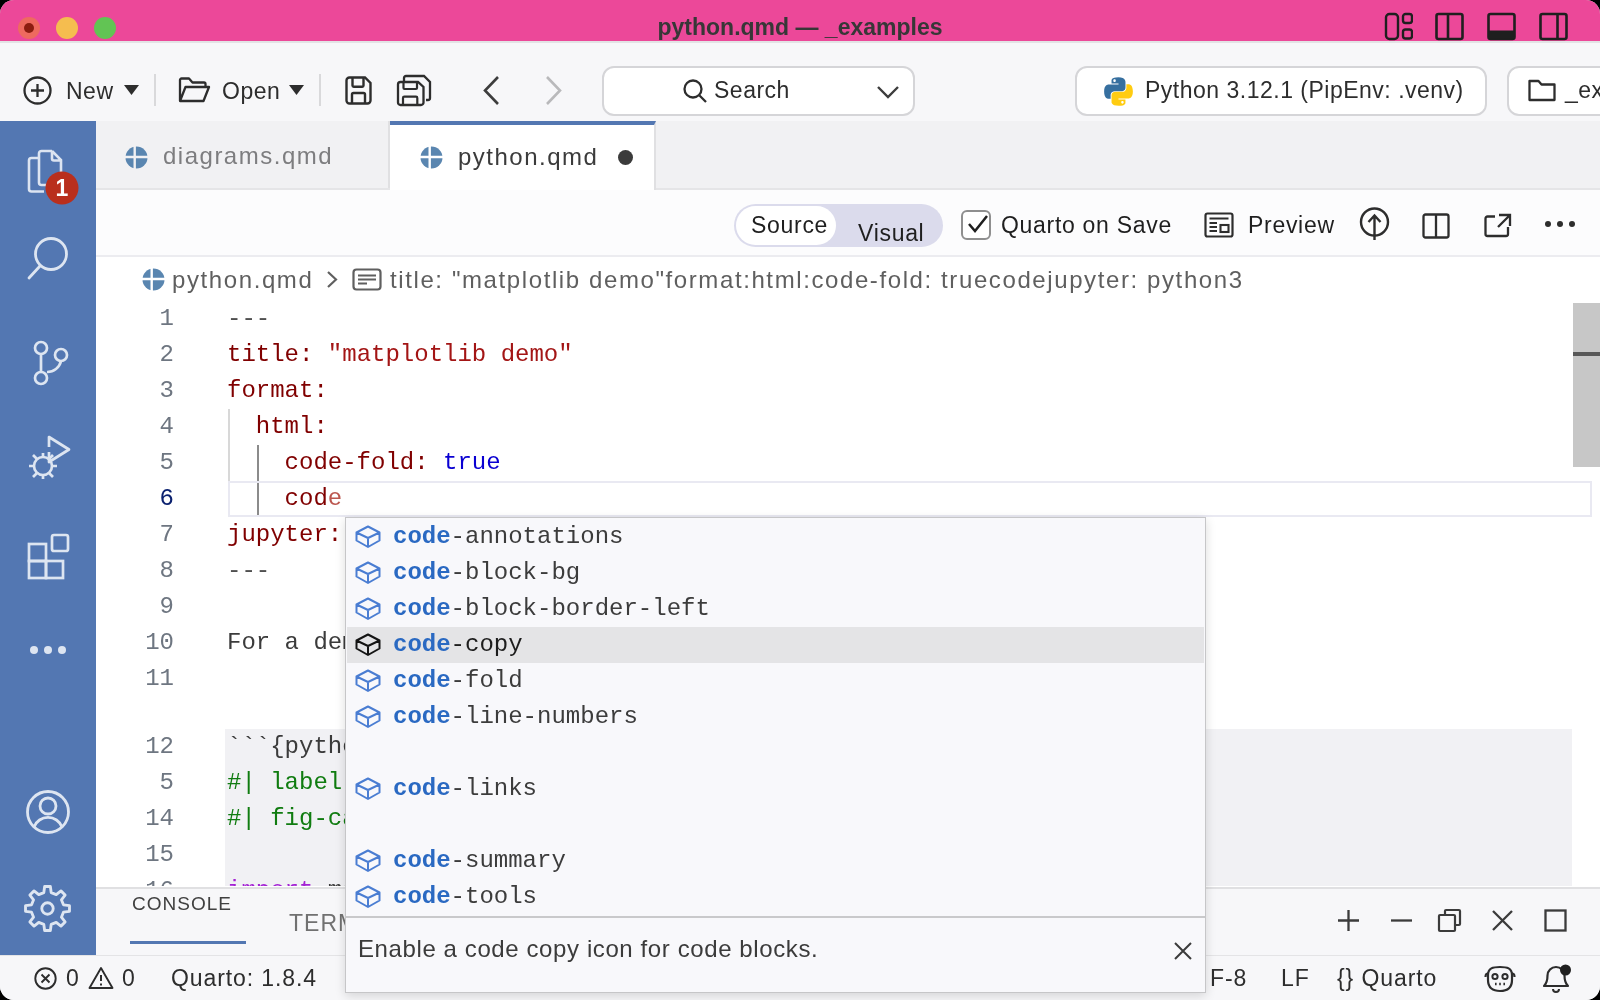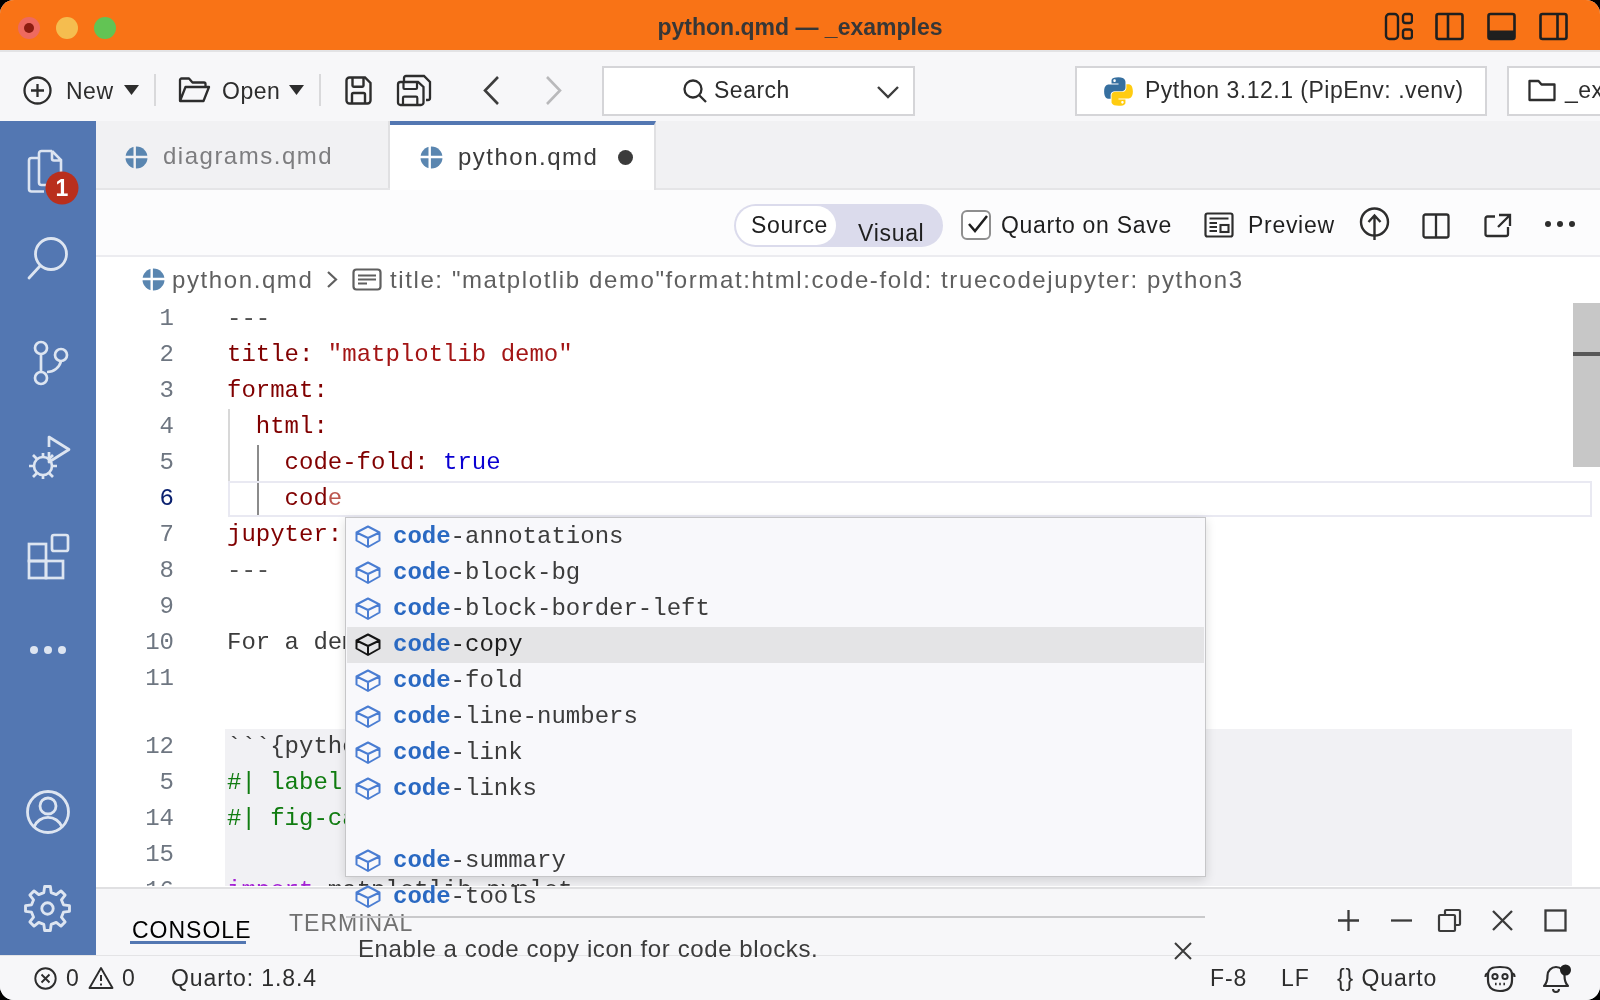--- a/index.html
+++ b/index.html
@@ -1,27 +1,27 @@
 <!DOCTYPE html>
 <html><head><meta charset="utf-8"><style>
 *{margin:0;padding:0;box-sizing:border-box}
 html,body{width:1600px;height:1000px;background:#000;overflow:hidden}
 body{font-family:"Liberation Sans",sans-serif;-webkit-font-smoothing:antialiased}
 .win{position:absolute;left:0;top:0;width:1600px;height:1000px;border-radius:14px;overflow:hidden;background:#f7f7f9}
 .abs{position:absolute}
 svg{display:block}
 
-.titlebar{position:absolute;left:0;top:0;width:1600px;height:52px;background:#f97316;border-bottom:2px solid #e3e3e5}
+.titlebar{position:absolute;left:0;top:0;width:1600px;height:43px;background:#ec4899;border-bottom:2px solid #e3e3e5}
 .tl{position:absolute;top:17px;width:22px;height:22px;border-radius:50%}
 .title{position:absolute;top:14px;left:0;width:1600px;text-align:center;font-size:23px;font-weight:700;color:#373737}
 
 .toolbar{position:absolute;left:0;top:58px;width:1600px;height:63px;background:#f7f7f9}
 .tbtxt{position:absolute;font-size:23px;letter-spacing:0.5px;color:#2d2d2d}
 .sep{position:absolute;top:16px;width:2px;height:32px;background:#d9d9db}
-.inputbox{position:absolute;top:8px;height:50px;background:#fff;border:2px solid #d5d5d8;border-radius:0}
+.inputbox{position:absolute;top:8px;height:50px;background:#fff;border:2px solid #d5d5d8;border-radius:12px}
 
 .activity{position:absolute;left:0;top:121px;width:96px;height:834px;background:#5377b2}
 
 .tabstrip{position:absolute;left:96px;top:121px;width:1504px;height:69px;background:#f1f1f3;border-bottom:2px solid #e5e5e7}
 .tab1{position:absolute;left:0;top:0;width:294px;height:67px;background:#f1f1f3;border-right:2px solid #e0e0e2}
 .tab2{position:absolute;left:294px;top:0;width:266px;height:69px;background:#fff;border-top:4px solid #5377b2;border-right:2px solid #e0e0e2}
 .tabtxt{position:absolute;font-size:24px;letter-spacing:1.5px}
 
 .edbar{position:absolute;left:96px;top:190px;width:1504px;height:67px;background:#fcfcfd;border-bottom:2px solid #ececf0}
 .pill{position:absolute;left:638px;top:14px;width:209px;height:43px;background:#dbdbec;border-radius:22px}
@@ -34,21 +34,21 @@
 .codewrap{position:absolute;left:0;top:44px;width:1504px;height:585px;overflow:hidden}
 .ln{position:absolute;left:0;width:78px;text-align:right;font-family:"Liberation Mono",monospace;font-size:24px;line-height:36px;color:#6e7681}
 .cl{position:absolute;left:131px;font-family:"Liberation Mono",monospace;font-size:24px;line-height:36px;white-space:pre;color:#3b3b3b}
 .k{color:#800000}.s{color:#a31515}.b{color:#0a00d2}.g{color:#107c10}.pp{color:#a423d4}
 
 .panel{position:absolute;left:96px;top:889px;width:1504px;height:66px;background:#f7f7f9}
 
 .status{position:absolute;left:0;top:955px;width:1600px;height:45px;background:#f7f7f9;border-top:1px solid #e4e4e6}
 .sttxt{position:absolute;top:9px;font-size:23px;letter-spacing:0.9px;color:#2d2d2d}
 
-.suggest{position:absolute;left:345px;top:517px;width:861px;height:360px;background:#f8f8fb;border:1px solid #c6c6c8;box-shadow:0 3px 10px rgba(0,0,0,.14)}
+.suggest{position:absolute;left:345px;top:517px;width:861px;height:476px;background:#f8f8fb;border:1px solid #c6c6c8;box-shadow:0 3px 10px rgba(0,0,0,.14)}
 .srow{position:absolute;left:1px;width:857px;height:36px;font-family:"Liberation Mono",monospace;font-size:24px;line-height:36px;white-space:pre;color:#3c3c3c}
 .srow b{color:#2a69c2}
 .srow{padding-left:46px}
 .sicon{position:absolute;left:8px;top:5px}
 </style></head><body>
 <div class="win">
 
 <div class="titlebar">
  <div class="tl" style="left:18px;background:#ee6a5f"></div>
  <div class="abs" style="left:24px;top:23px;width:10px;height:10px;border-radius:50%;background:#8c1d10"></div>
@@ -291,21 +291,21 @@
   <div class="cl" style="top:464px"><span class="g">#| label: fig-polar</span></div>
   <div class="cl" style="top:500px"><span class="g">#| fig-cap: "A line plot on a polar axis"</span></div>
   <div class="cl" style="top:572px"><span class="pp">import</span><span> matplotlib.pyplot</span></div>
 
   <div class="abs" style="left:1477px;top:2px;width:27px;height:164px;background:#c7c7c7"></div>
   <div class="abs" style="left:1477px;top:51px;width:27px;height:4px;background:#585858"></div>
  </div>
 </div>
 
 <div class="panel" id="panel">
- <span class="abs" style="left:36px;top:28px;font-size:23px;letter-spacing:1px;color:#000000">CONSOLE</span>
+ <span class="abs" style="left:36px;top:4px;font-size:19px;letter-spacing:1px;color:#404040">CONSOLE</span>
  <div class="abs" style="left:34px;top:52px;width:116px;height:3px;background:#5377b2"></div>
  <span class="abs" style="left:193px;top:21px;font-size:23px;letter-spacing:1px;color:#717171">TERMINAL</span>
  <svg class="abs" style="left:1240px;top:19px" width="25" height="25" viewBox="0 0 25 25">
         <path d="M12.5 2 V23 M2 12.5 H23" stroke="#3b3b3b" stroke-width="2.3"></path>
       </svg>
  <svg class="abs" style="left:1293px;top:19px" width="25" height="25" viewBox="0 0 25 25">
         <path d="M2 12.5 H23" stroke="#3b3b3b" stroke-width="2.3"></path>
       </svg>
  <svg class="abs" style="left:1341px;top:19px" width="25" height="25" viewBox="0 0 25 25">
         <path d="M8 6 V3 a1 1 0 0 1 1-1 H22 a1 1 0 0 1 1 1 V16 a1 1 0 0 1-1 1 H19" fill="none" stroke="#3b3b3b" stroke-width="2.2"></path>
@@ -360,23 +360,20 @@
         </svg><b>code</b>-block-border-left</div>
  <div class="srow" style="top:109px;background:#e4e4e6;color:#1d1d1d"><svg class="sicon" width="26" height="26" viewBox="0 0 26 26">
           <path d="M13 2.5 L24.5 8.5 L24.5 16.5 L13 23 L1.5 16.5 L1.5 8.5 Z M1.5 8.5 L13 14 L24.5 8.5 M13 14 L13 23" fill="none" stroke="#141414" stroke-width="2" stroke-linejoin="round"></path>
         </svg><b>code</b>-copy</div>
  <div class="srow" style="top:145px"><svg class="sicon" width="26" height="26" viewBox="0 0 26 26">
           <path d="M13 2.5 L24.5 8.5 L24.5 16.5 L13 23 L1.5 16.5 L1.5 8.5 Z M1.5 8.5 L13 14 L24.5 8.5 M13 14 L13 23" fill="none" stroke="#4a7dd2" stroke-width="2" stroke-linejoin="round"></path>
         </svg><b>code</b>-fold</div>
  <div class="srow" style="top:181px"><svg class="sicon" width="26" height="26" viewBox="0 0 26 26">
           <path d="M13 2.5 L24.5 8.5 L24.5 16.5 L13 23 L1.5 16.5 L1.5 8.5 Z M1.5 8.5 L13 14 L24.5 8.5 M13 14 L13 23" fill="none" stroke="#4a7dd2" stroke-width="2" stroke-linejoin="round"></path>
         </svg><b>code</b>-line-numbers</div>
- <div class="srow" style="top:217px"><svg class="sicon" width="26" height="26" viewBox="0 0 26 26">
-          <path d="M13 2.5 L24.5 8.5 L24.5 16.5 L13 23 L1.5 16.5 L1.5 8.5 Z M1.5 8.5 L13 14 L24.5 8.5 M13 14 L13 23" fill="none" stroke="#4a7dd2" stroke-width="2" stroke-linejoin="round"></path>
-        </svg><b>code</b>-link</div>
  <div class="srow" style="top:253px"><svg class="sicon" width="26" height="26" viewBox="0 0 26 26">
           <path d="M13 2.5 L24.5 8.5 L24.5 16.5 L13 23 L1.5 16.5 L1.5 8.5 Z M1.5 8.5 L13 14 L24.5 8.5 M13 14 L13 23" fill="none" stroke="#4a7dd2" stroke-width="2" stroke-linejoin="round"></path>
         </svg><b>code</b>-links</div>
  <div class="srow" style="top:325px"><svg class="sicon" width="26" height="26" viewBox="0 0 26 26">
           <path d="M13 2.5 L24.5 8.5 L24.5 16.5 L13 23 L1.5 16.5 L1.5 8.5 Z M1.5 8.5 L13 14 L24.5 8.5 M13 14 L13 23" fill="none" stroke="#4a7dd2" stroke-width="2" stroke-linejoin="round"></path>
         </svg><b>code</b>-summary</div>
  <div class="srow" style="top:361px" id="lastrow"><svg class="sicon" width="26" height="26" viewBox="0 0 26 26">
           <path d="M13 2.5 L24.5 8.5 L24.5 16.5 L13 23 L1.5 16.5 L1.5 8.5 Z M1.5 8.5 L13 14 L24.5 8.5 M13 14 L13 23" fill="none" stroke="#4a7dd2" stroke-width="2" stroke-linejoin="round"></path>
         </svg><b>code</b>-tools</div>
  <div class="abs" style="left:0;top:398px;width:859px;height:2px;background:#c9c9cb"></div>

